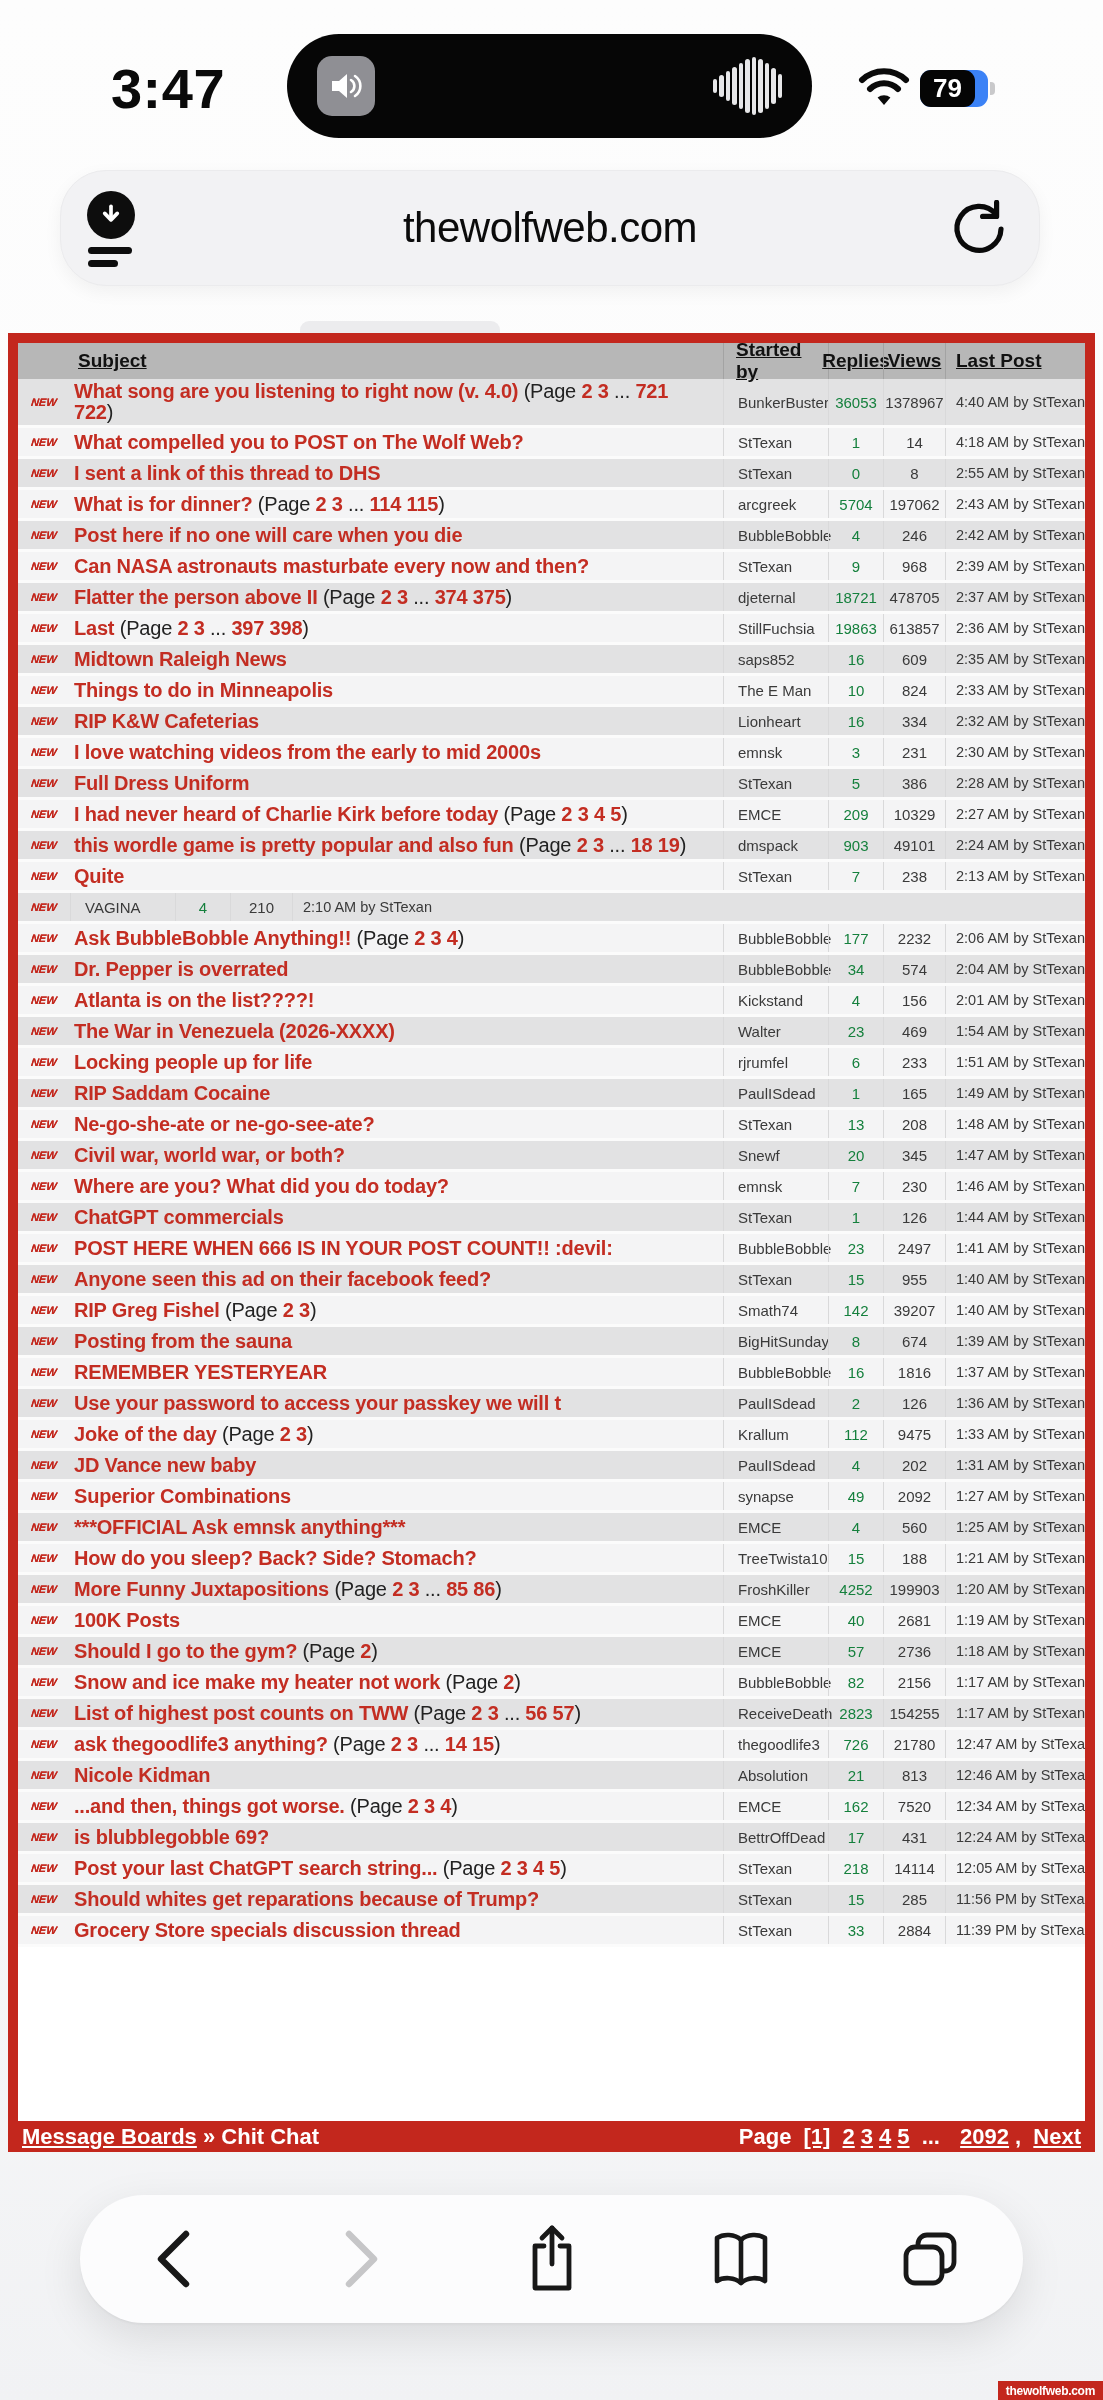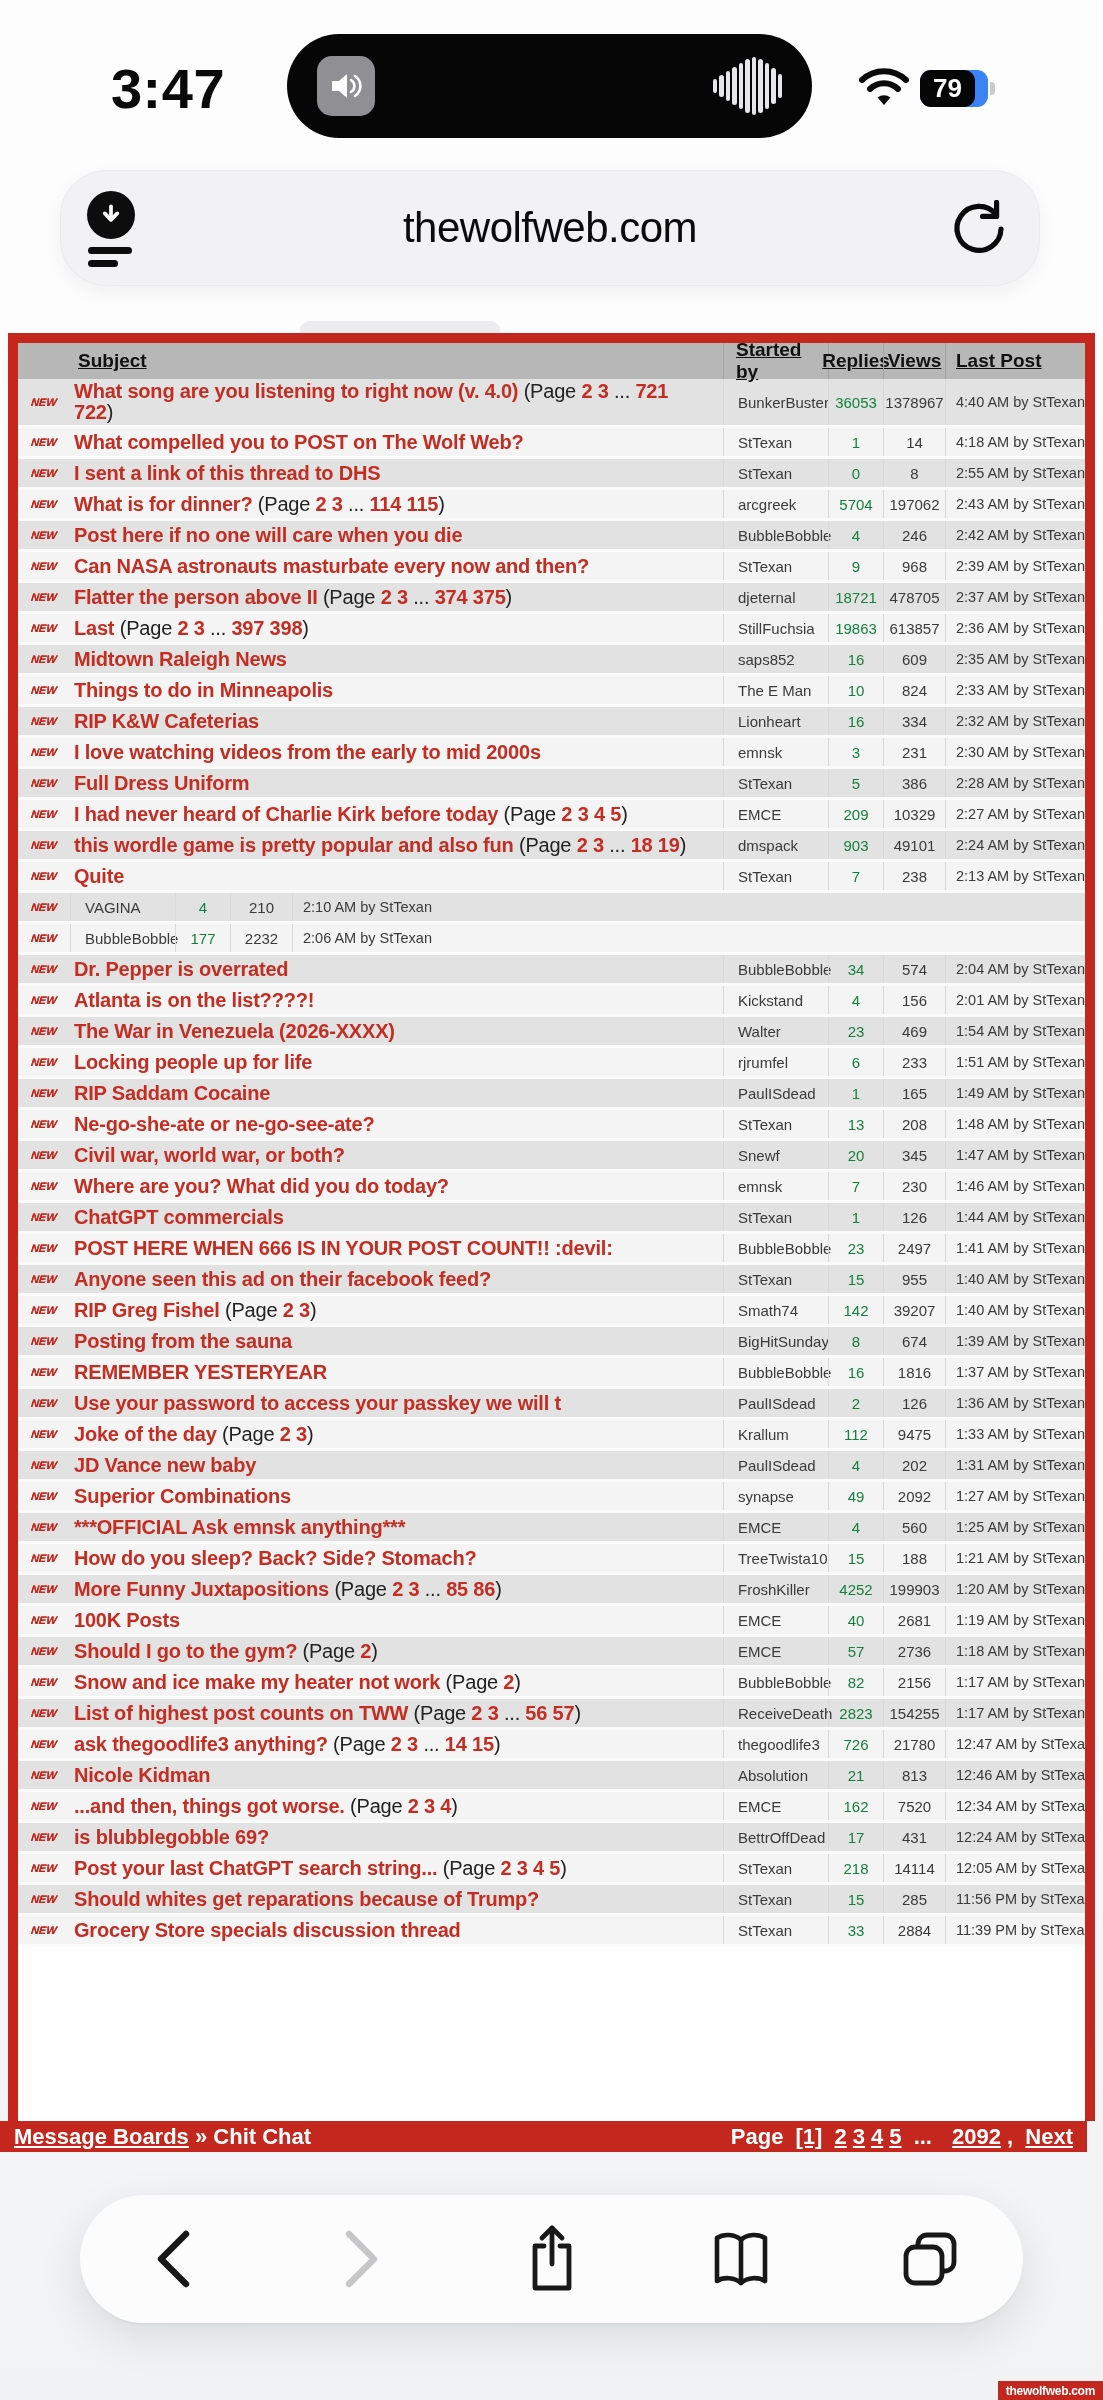--- a/index.html
+++ b/index.html
@@ -75,21 +75,21 @@
   .c-replies { width:55px; text-align:center; font-size:15px; color:#15803d; }
   .c-views   { width:62px; text-align:center; font-size:15px; color:#3a3a3a; }
   .c-last    { width:140px; padding-left:10px; font-size:14.5px; color:#3a3a3a; white-space:nowrap; }
   .c-started,.c-replies,.c-views { align-self:stretch; display:flex; align-items:center; }
   .c-replies,.c-views { justify-content:center; }
   .c-started { border-left:1px solid #d9d9da; }
   .c-replies,.c-views,.c-last { border-left:1px solid #d9d9da; }
   .c-last { align-self:stretch; display:flex; align-items:center; }
 
   
-  .footer-bar { position:absolute; left:0; top:2121px; width:1087px; height:31px;
+  .footer-bar { position:absolute; left:8px; top:2121px; width:1087px; height:31px;
                 background:#c3271d; display:flex; align-items:center; justify-content:space-between;
                 padding:0 14px; color:#fff; font-size:22px; font-weight:700; }
   .footer-bar .u { text-decoration:underline; }
   .pagination span { margin-left:6px; }
 
   
   .toolbar-pill { position:absolute; left:80px; top:2195px; width:943px; height:128px;
                   background:#fcfcfd; border-radius:64px;
                   box-shadow:0 2px 2px rgba(0,0,0,.03), 0 14px 44px rgba(0,0,0,.10);
                   display:flex; align-items:center; justify-content:space-between; padding:0 62px; }
@@ -341,20 +341,21 @@
         </div>
         <div class="c-started">VAGINA</div>
         <div class="c-replies">4</div>
         <div class="c-views">210</div>
         <div class="c-last">2:10 AM by StTexan</div>
       </div>
       <div class="row even">
         <div class="c-icon">
           <span class="new-badge">NEW</span>
         </div>
+        <div class="c-subject"><span><span class="title">Ask BubbleBobble Anything!!</span><span class="dim"> (Page </span><span class="pagenum">2</span><span class="pagenum"> 3</span><span class="pagenum"> 4</span><span class="dim">)</span></span></div>
         <div class="c-started">BubbleBobble</div>
         <div class="c-replies">177</div>
         <div class="c-views">2232</div>
         <div class="c-last">2:06 AM by StTexan</div>
       </div>
       <div class="row odd">
         <div class="c-icon">
           <span class="new-badge">NEW</span>
         </div>
         <div class="c-subject"><span><span class="title">Dr. Pepper is overrated</span></span></div>

